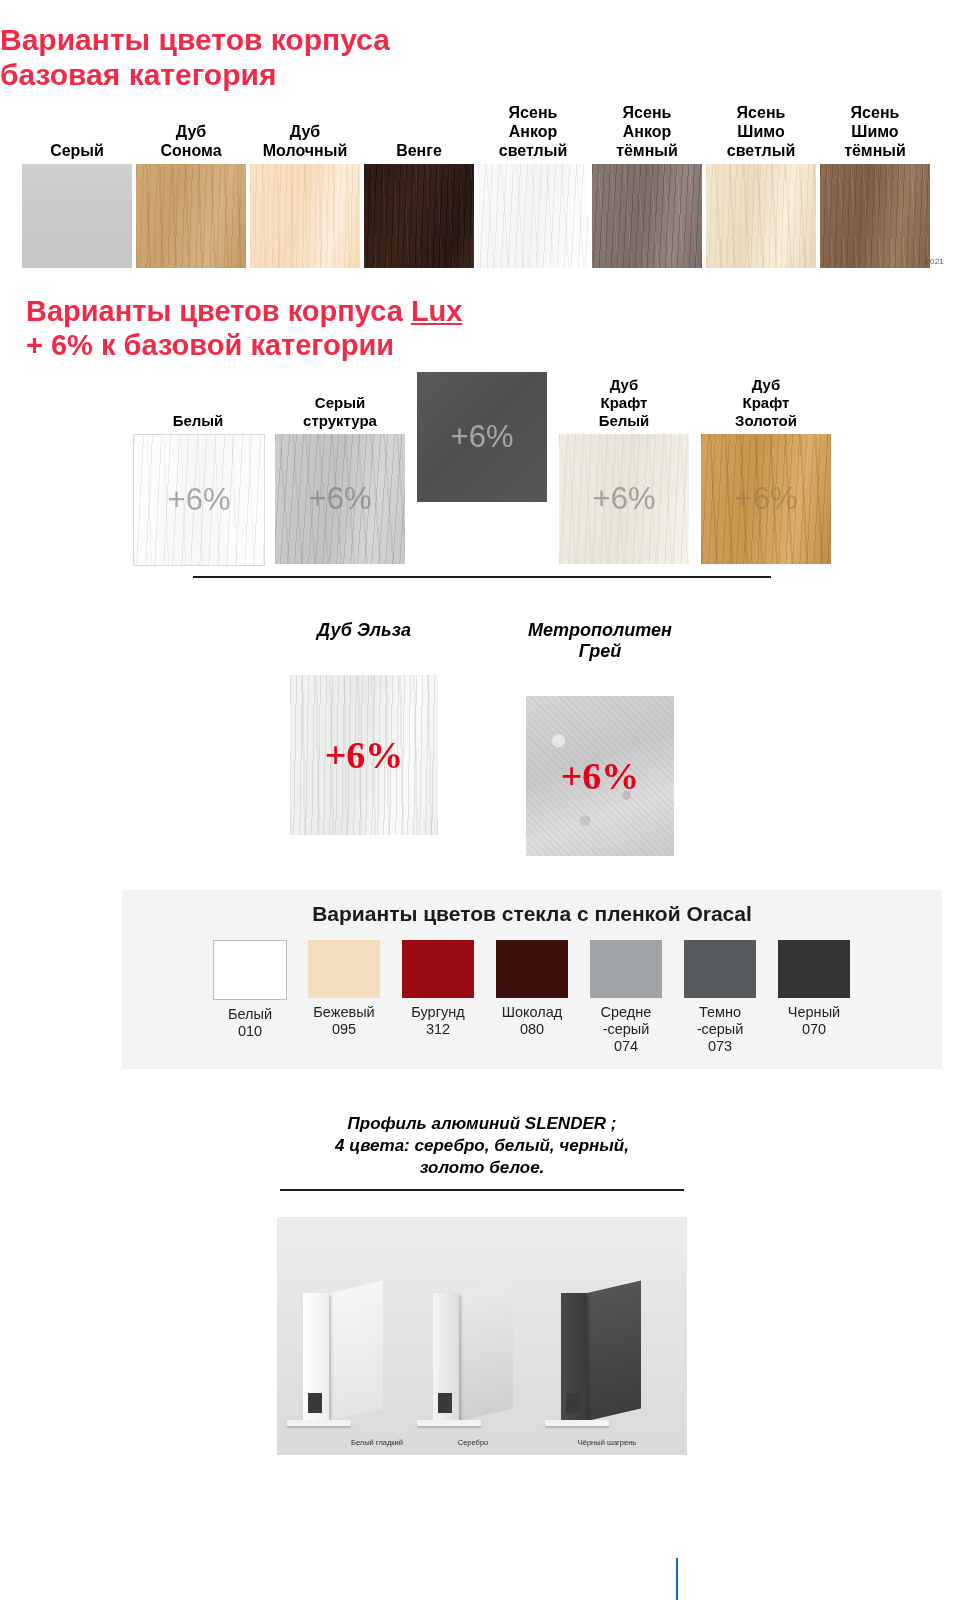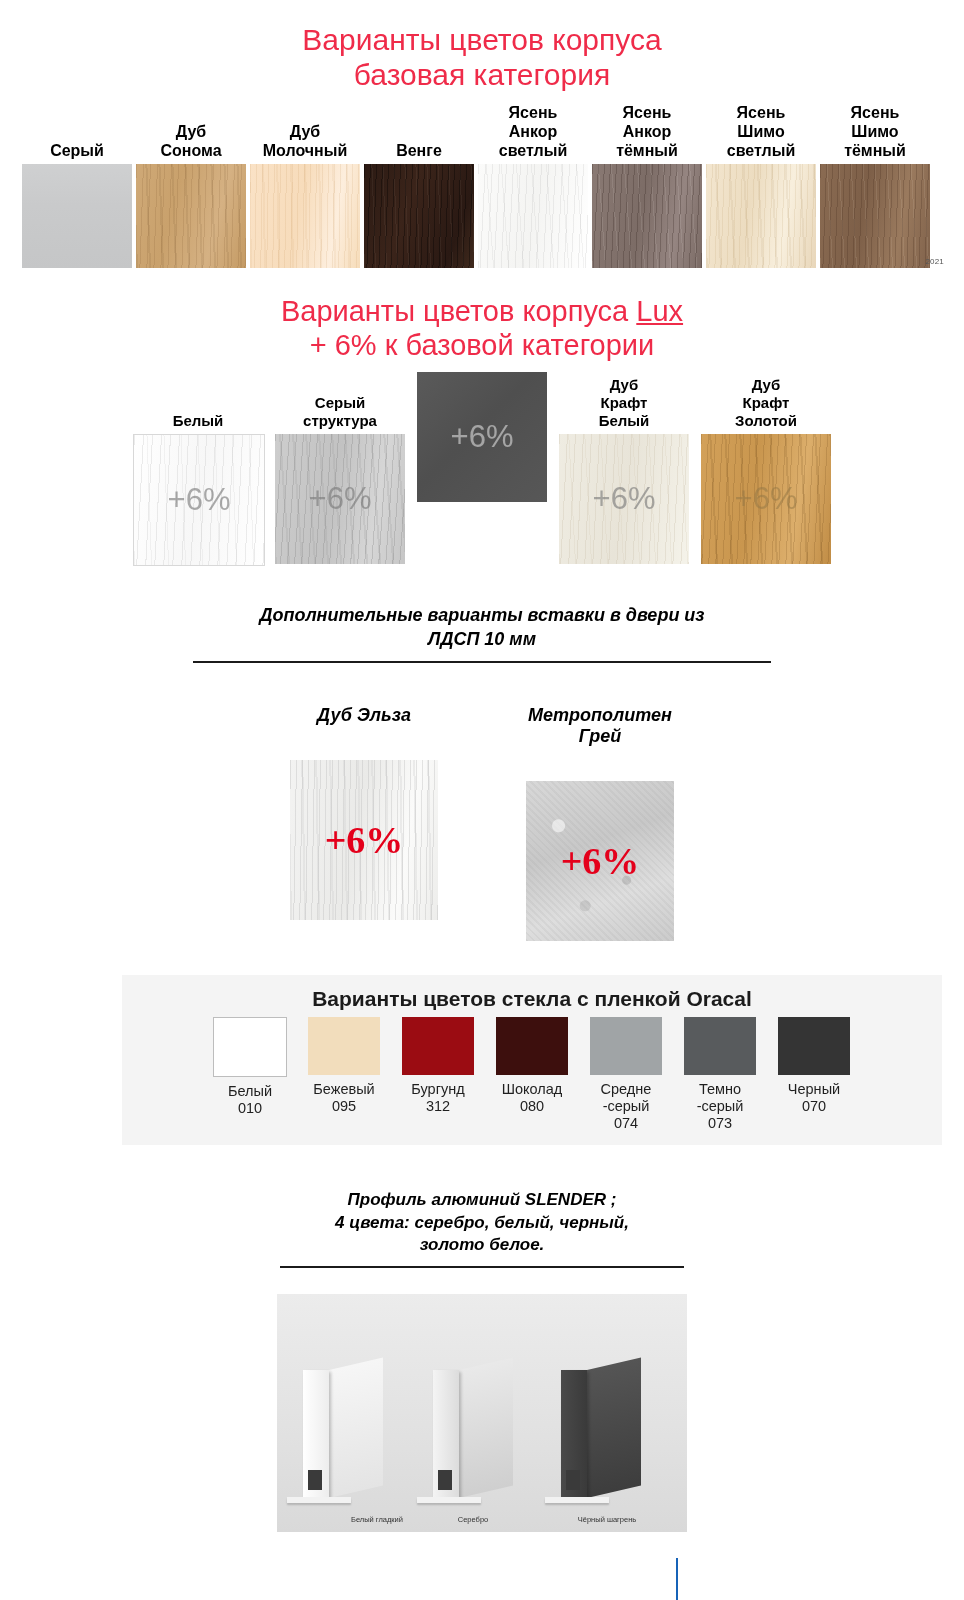--- a/index.html
+++ b/index.html
@@ -17,22 +17,22 @@
     width: 964px;
     min-height: 1600px;
     position: relative;
     background: #fff;
     overflow: hidden;
   }
 
   
   .h-red {
     color: #ef2b49;
-    font-weight: normal;
-    text-align: center;
+    font-weight: bold;
+    text-align: left;
     line-height: 1.18;
   }
   .h1 {
     font-size: 30px;
     padding-top: 22px;
   }
   .h2 {
     font-size: 29px;
     padding-top: 4px;
   }
@@ -259,21 +259,21 @@
     background: #f4f4f4;
     padding: 12px 0 14px;
     width: 820px;
     margin-left: 122px;
   }
   .oracal-title {
     text-align: center;
     font-size: 21px;
     font-weight: bold;
     color: #1b1b1b;
-    margin-bottom: 6px;
+    margin-bottom: 14px;
   }
   .oracal-row {
     display: flex;
     justify-content: center;
     gap: 10px;
   }
   .or-cell { width: 84px; }
   .or-sw {
     width: 72px;
     height: 58px;
@@ -431,21 +431,21 @@
 Шимо
 тёмный</div>
         <div class="base-sw tex-shimo-dark">
           <span class="base-year">2021</span>
         </div>
       </div>
 
     </div>
   </div>
 
-  <div class="h-red h2" style="padding-top:26px;">
+  <div class="h-red h2" style="padding-top:26px;padding-left:26px;">
     <div><span>Варианты цветов корпуса </span><span class="ul">Lux</span></div>
     <div>+ 6% к базовой категории</div>
   </div>
 
   <div class="lux-wrap">
 
     <div class="lux-cell">
       <div class="lux-label">Белый</div>
       <div class="lux-sw tex-white">
         <span class="pct">+6%</span>
@@ -479,24 +479,20 @@
       <div class="lux-label">Дуб
 Крафт
 Золотой</div>
       <div class="lux-sw tex-kraft-gold gold">
         <span class="pct">+6%</span>
       </div>
     </div>
 
   </div>
 
-  <div class="italic-head" style="margin-top:38px;">
-    <div>Дополнительные варианты вставки в двери из</div>
-    <div>ЛДСП 10 мм</div>
-  </div>
   <div class="rule" style="width:578px;"></div>
 
   <div class="ins-wrap">
     <div class="ins-cell">
       <div class="ins-label">Дуб Эльза</div>
       <div class="ins-sw tex-elza">
         <span class="pct">+6%</span>
       </div>
     </div>
     <div class="ins-cell">

